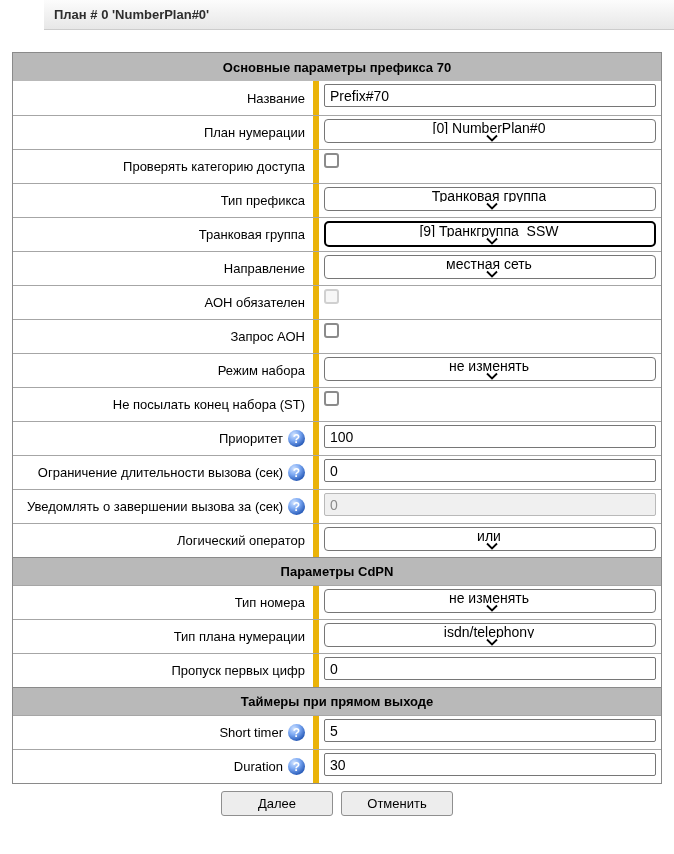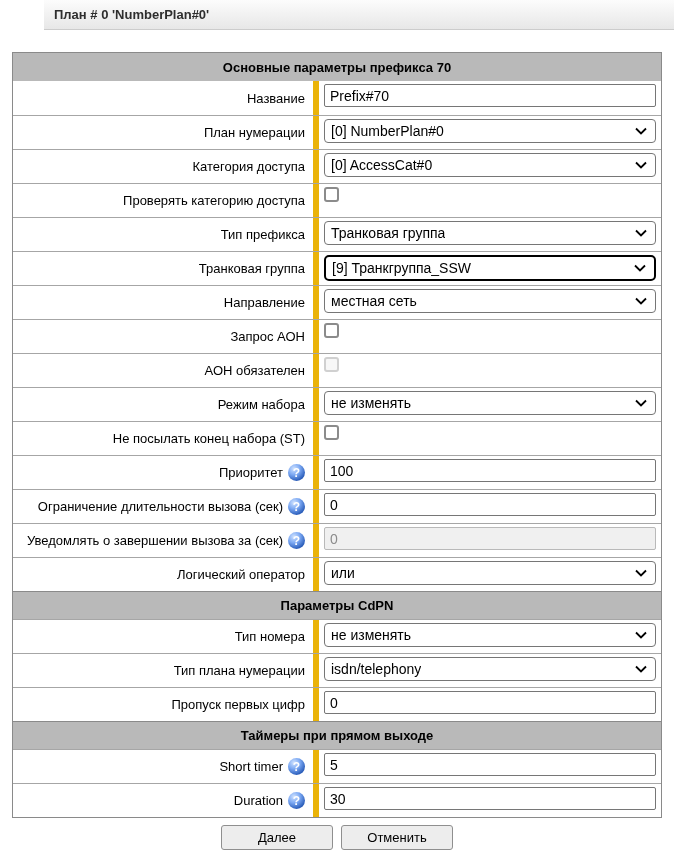--- a/index.html
+++ b/index.html
@@ -64,20 +64,21 @@
   }
 
   .sel {
     width: 100%; height: 24px;
     border: 1px solid #767676; border-radius: 4px;
     background: #fff;
     display: flex; align-items: center; justify-content: space-between;
     padding: 0 8px 0 6px;
     font-size: 14px; color: #000;
     cursor: default;
+    flex-direction: column;
   }
   .sel.focused {
     border: 2px solid #000; border-radius: 5px; height: 26px;
   }
   .sel .sel-text { white-space: nowrap; overflow: hidden; }
   .sel svg { flex: 0 0 auto; margin-left: 6px; }
 
   .cb {
     width: 15px; height: 15px;
     border: 2px solid #8b8b8b; border-radius: 3px;
@@ -140,33 +141,20 @@
       <div class="cell-field">
         <div class="sel">
           <span class="sel-text">[0] NumberPlan#0</span>
           <svg width="12" height="8" viewBox="0 0 12 8">
               <polyline points="1,1.5 6,6.5 11,1.5" fill="none" stroke="#000" stroke-width="1.8"></polyline>
             </svg>
         </div>
       </div>
     </div>
 
-    <div class="row">
-      <div class="cell-label">
-        <span>Категория доступа</span>
-      </div>
-      <div class="cell-field">
-        <div class="sel">
-          <span class="sel-text">[0] AccessCat#0</span>
-          <svg width="12" height="8" viewBox="0 0 12 8">
-              <polyline points="1,1.5 6,6.5 11,1.5" fill="none" stroke="#000" stroke-width="1.8"></polyline>
-            </svg>
-        </div>
-      </div>
-    </div>
 
     <div class="row">
       <div class="cell-label">
         <span>Проверять категорию доступа</span>
       </div>
       <div class="cell-field">
         <span class="cb"></span>
       </div>
     </div>
 
@@ -207,33 +195,33 @@
           <span class="sel-text">местная сеть</span>
           <svg width="12" height="8" viewBox="0 0 12 8">
               <polyline points="1,1.5 6,6.5 11,1.5" fill="none" stroke="#000" stroke-width="1.8"></polyline>
             </svg>
         </div>
       </div>
     </div>
 
     <div class="row">
       <div class="cell-label">
+        <span>АОН обязателен</span>
+      </div>
+      <div class="cell-field">
+        <span class="cb disabled"></span>
+      </div>
+    </div>
+
+    <div class="row">
+      <div class="cell-label">
         <span>Запрос АОН</span>
       </div>
       <div class="cell-field">
         <span class="cb"></span>
-      </div>
-    </div>
-
-    <div class="row">
-      <div class="cell-label">
-        <span>АОН обязателен</span>
-      </div>
-      <div class="cell-field">
-        <span class="cb disabled"></span>
       </div>
     </div>
 
     <div class="row">
       <div class="cell-label">
         <span>Режим набора</span>
       </div>
       <div class="cell-field">
         <div class="sel">
           <span class="sel-text">не изменять</span>

